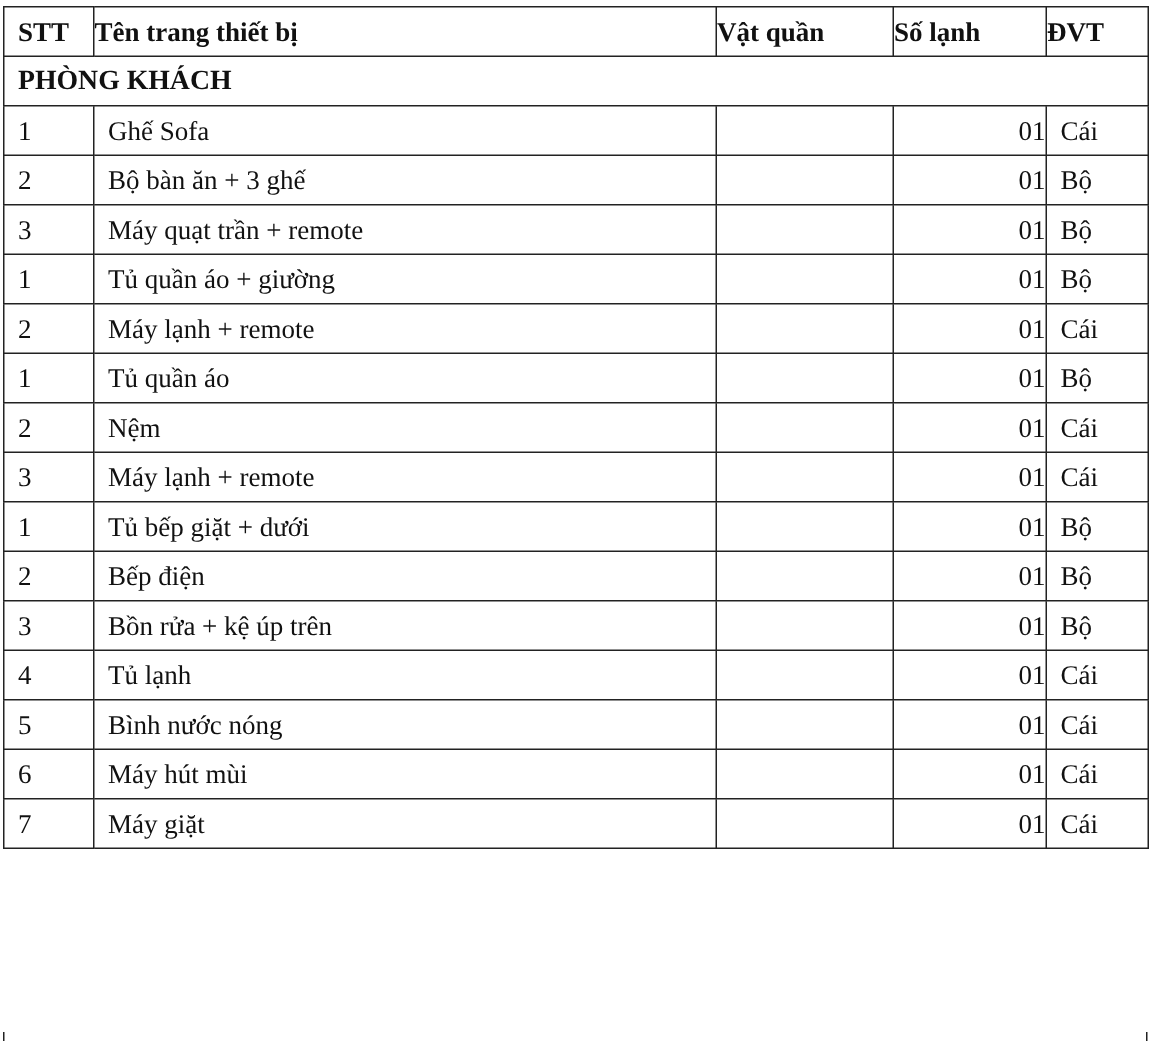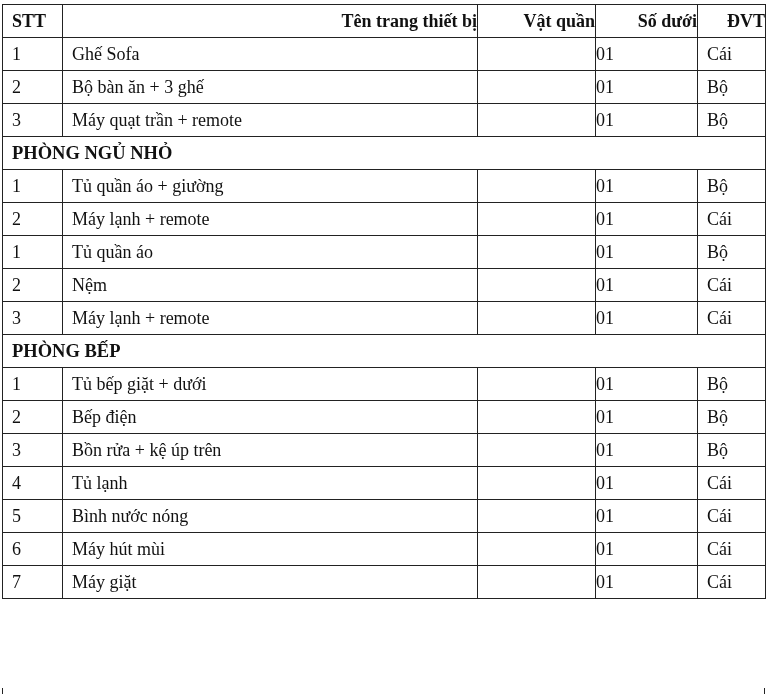--- a/index.html
+++ b/index.html
@@ -1,70 +1,70 @@
 <!DOCTYPE html>
 <html><head>
 <meta charset="utf-8">
 <style>
   html, body { margin:0; padding:0; background:#fff; }
   body { width:768px; height:694px; overflow:hidden; position:relative;
          font-family:"Liberation Serif","DejaVu Serif",serif; color:#111; }
   table { position:absolute; left:2px; top:4px; border-collapse:collapse; width:763px; table-layout:fixed; }
   td, th { border:1.5px solid #222; font-size:18px; height:32px; padding:0 0 0 9px; vertical-align:middle; white-space:nowrap; }
-  th { font-weight:bold; text-align:right; padding:0; }
+  th { font-weight:bold; text-align:left; padding:0; }
   th.stt { text-align:left; padding-left:9px; }
   td.section { font-weight:bold; font-size:18.5px; }
-  td.qty { text-align:left; padding:0; }
+  td.qty { text-align:right; padding:0; }
   td.unit { padding-left:9px; }
   .bottom-strip { position:absolute; left:2px; top:688px; width:761px; height:10px; border-left:1.5px solid #222; border-right:1.5px solid #222; }
 </style>
 </head>
 <body>
 
 <table>
   <colgroup>
     <col style="width:60px">
     <col style="width:415px">
     <col style="width:118px">
     <col style="width:102px">
     <col style="width:68px">
   </colgroup>
   <thead>
     <tr>
       <th class="stt">STT</th>
       <th>Tên trang thiết bị</th>
       <th>Vật quần</th>
-      <th>Số dưới</th>
+      <th>Số lạnh</th>
       <th>ĐVT</th>
     </tr>
   </thead>
   <tbody id="tbody">
+      <tr>
+        <td colspan="5" class="section">PHÒNG KHÁCH</td>
+      </tr>
       <tr>
         <td>1</td>
         <td>Ghế Sofa</td>
         <td></td>
         <td class="qty">01</td>
         <td class="unit">Cái</td>
       </tr>
       <tr>
         <td>2</td>
         <td>Bộ bàn ăn + 3 ghế</td>
         <td></td>
         <td class="qty">01</td>
         <td class="unit">Bộ</td>
       </tr>
       <tr>
         <td>3</td>
         <td>Máy quạt trần + remote</td>
         <td></td>
         <td class="qty">01</td>
         <td class="unit">Bộ</td>
-      </tr>
-      <tr>
-        <td colspan="5" class="section">PHÒNG NGỦ NHỎ</td>
       </tr>
       <tr>
         <td>1</td>
         <td>Tủ quần áo + giường</td>
         <td></td>
         <td class="qty">01</td>
         <td class="unit">Bộ</td>
       </tr>
       <tr>
         <td>2</td>
@@ -86,23 +86,20 @@
         <td></td>
         <td class="qty">01</td>
         <td class="unit">Cái</td>
       </tr>
       <tr>
         <td>3</td>
         <td>Máy lạnh + remote</td>
         <td></td>
         <td class="qty">01</td>
         <td class="unit">Cái</td>
-      </tr>
-      <tr>
-        <td colspan="5" class="section">PHÒNG BẾP</td>
       </tr>
       <tr>
         <td>1</td>
         <td>Tủ bếp giặt + dưới</td>
         <td></td>
         <td class="qty">01</td>
         <td class="unit">Bộ</td>
       </tr>
       <tr>
         <td>2</td>

